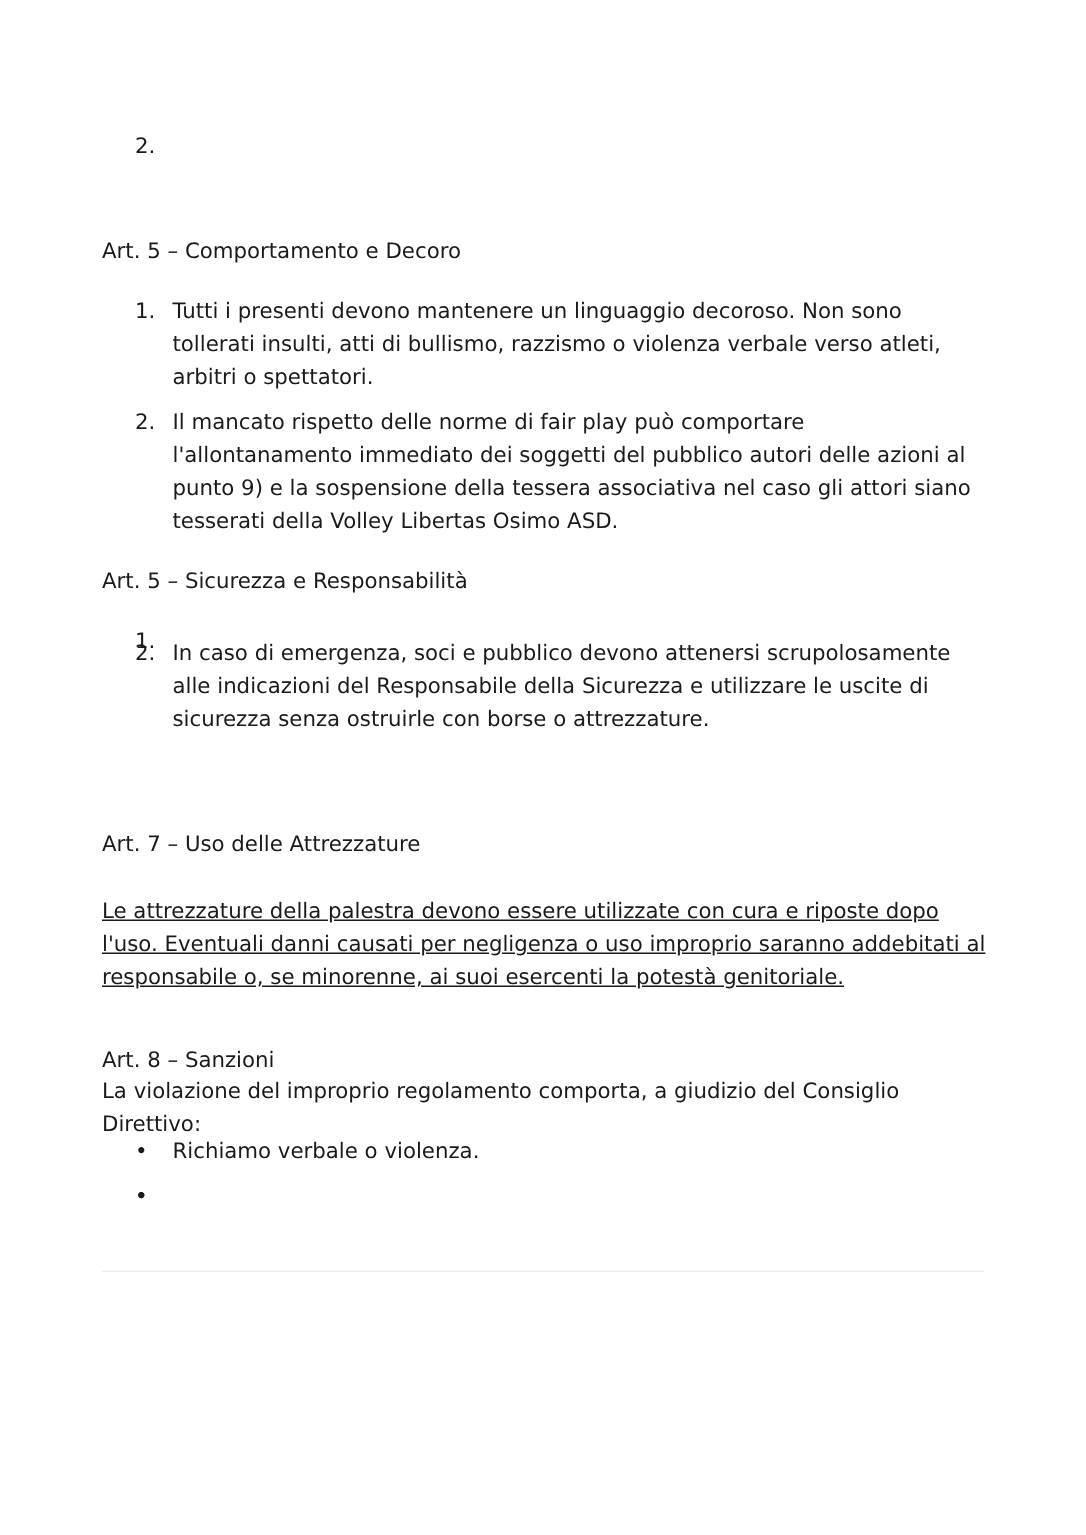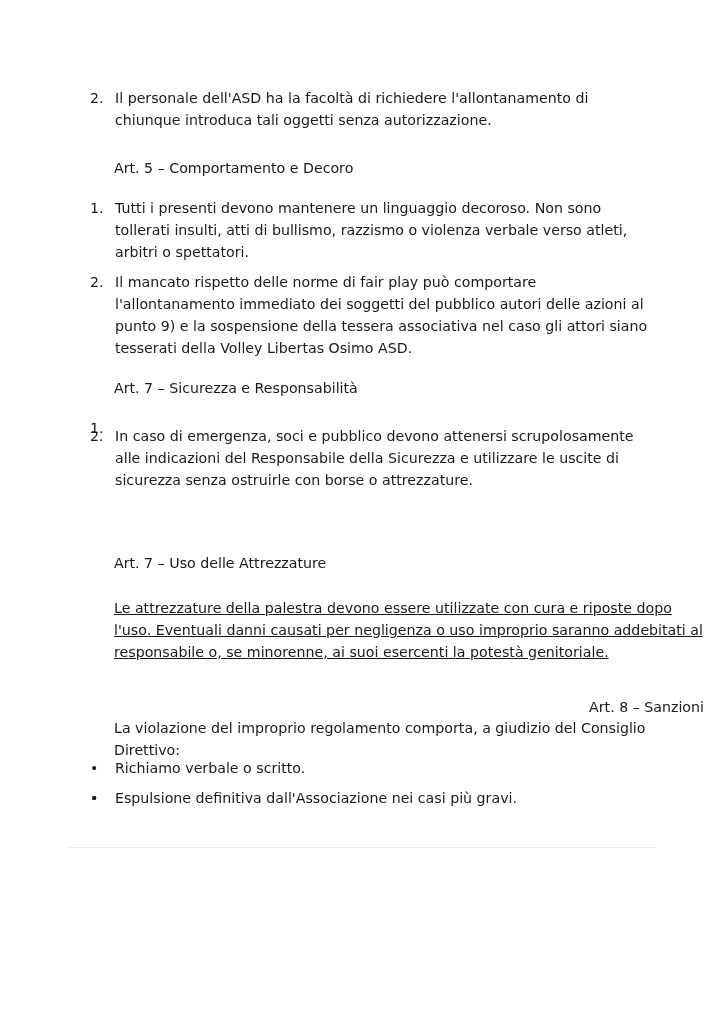--- a/index.html
+++ b/index.html
@@ -1,78 +1,76 @@
 <!DOCTYPE html>
 <html><head>
   <meta charset="utf-8">
   <style>
     html, body { margin: 0; padding: 0; background: #ffffff; }
     body { width: 724px; height: 1023px; position: relative; overflow: hidden;
       font-family: "DejaVu Sans", sans-serif; color: #1a1a1a; font-size: 14.2px; }
     .page { position: absolute; left: 68px; top: 0; width: 590px; }
-    .line { line-height: 22px; margin-left: 46px; }
+    .line { line-height: 22px; }
     .ol-item { position: relative; padding-left: 47px; line-height: 22px; }
     .ol-item .num { position: absolute; left: 22px; top: 0; }
     .ul-item { position: relative; padding-left: 47px; line-height: 22px; }
     .ul-item .bullet { position: absolute; left: 22px; top: 0; }
     .rule { position: absolute; left: 68px; top: 847px; width: 588px; height: 1px; background: #ececec; }
     .abs { position: absolute; left: 0; width: 590px; }
   </style>
 </head>
 <body>
 
 <div class="page">
 
   <div class="abs" style="top:87px;">
     <div class="ol-item">
       <span class="num">2.</span>
-      <span>Il personale dell'ASD ha la facoltà di richiedere l'allontanamento di chiunque introduca tali oggetti senza autorizzazione.</span>
     </div>
   </div>
 
   <div class="abs line" style="top:157px;">Art. 5 – Comportamento e Decoro</div>
 
   <div class="abs" style="top:197px;">
     <div class="ol-item">
       <span class="num">1.</span>
       <span>Tutti i presenti devono mantenere un linguaggio decoroso. Non sono tollerati insulti, atti di bullismo, razzismo o violenza verbale verso atleti, arbitri o spettatori.</span>
     </div>
     <div class="ol-item" style="margin-top:8px;">
       <span class="num">2.</span>
       <span>Il mancato rispetto delle norme di fair play può comportare l'allontanamento immediato dei soggetti del pubblico autori delle azioni al punto 9) e la sospensione della tessera associativa nel caso gli attori siano tesserati della Volley Libertas Osimo ASD.</span>
     </div>
   </div>
 
-  <div class="abs line" style="top:377px;">Art. 7 – Sicurezza e Responsabilità</div>
+  <div class="abs line" style="top:377px;">Art. 5 – Sicurezza e Responsabilità</div>
 
   <div class="abs" style="top:417px;">
     <div class="ol-item">
       <span class="num">1.</span>
     </div>
     <div class="ol-item" style="margin-top:8px;">
       <span class="num">2.</span>
       <span>In caso di emergenza, soci e pubblico devono attenersi scrupolosamente alle indicazioni del Responsabile della Sicurezza e utilizzare le uscite di sicurezza senza ostruirle con borse o attrezzature.</span>
     </div>
   </div>
 
   <div class="abs line" style="top:552px;">Art. 7 – Uso delle Attrezzature</div>
 
   <div class="abs line" style="top:597px;text-decoration:underline;">Le attrezzature della palestra devono essere utilizzate con cura e riposte dopo l'uso. Eventuali danni causati per negligenza o uso improprio saranno addebitati al responsabile o, se minorenne, ai suoi esercenti la potestà genitoriale.</div>
 
-  <div class="abs line" style="top:696px;text-align:right;">Art. 8 – Sanzioni</div>
+  <div class="abs line" style="top:696px;">Art. 8 – Sanzioni</div>
   <div class="abs line" style="top:717px;">La violazione del improprio regolamento comporta, a giudizio del Consiglio Direttivo:</div>
 
   <div class="abs" style="top:757px;">
     <div class="ul-item">
       <span class="bullet">•</span>
-      <span>Richiamo verbale o scritto.</span>
+      <span>Richiamo verbale o violenza.</span>
     </div>
     <div class="ul-item" style="margin-top:8px;">
       <span class="bullet">•</span>
     </div>
     <div class="ul-item" style="margin-top:8px;">
       <span class="bullet">•</span>
-      <span>Espulsione definitiva dall'Associazione nei casi più gravi.</span>
     </div>
   </div>
 </div>
 
 <div class="rule"></div>
 
 </body></html>

